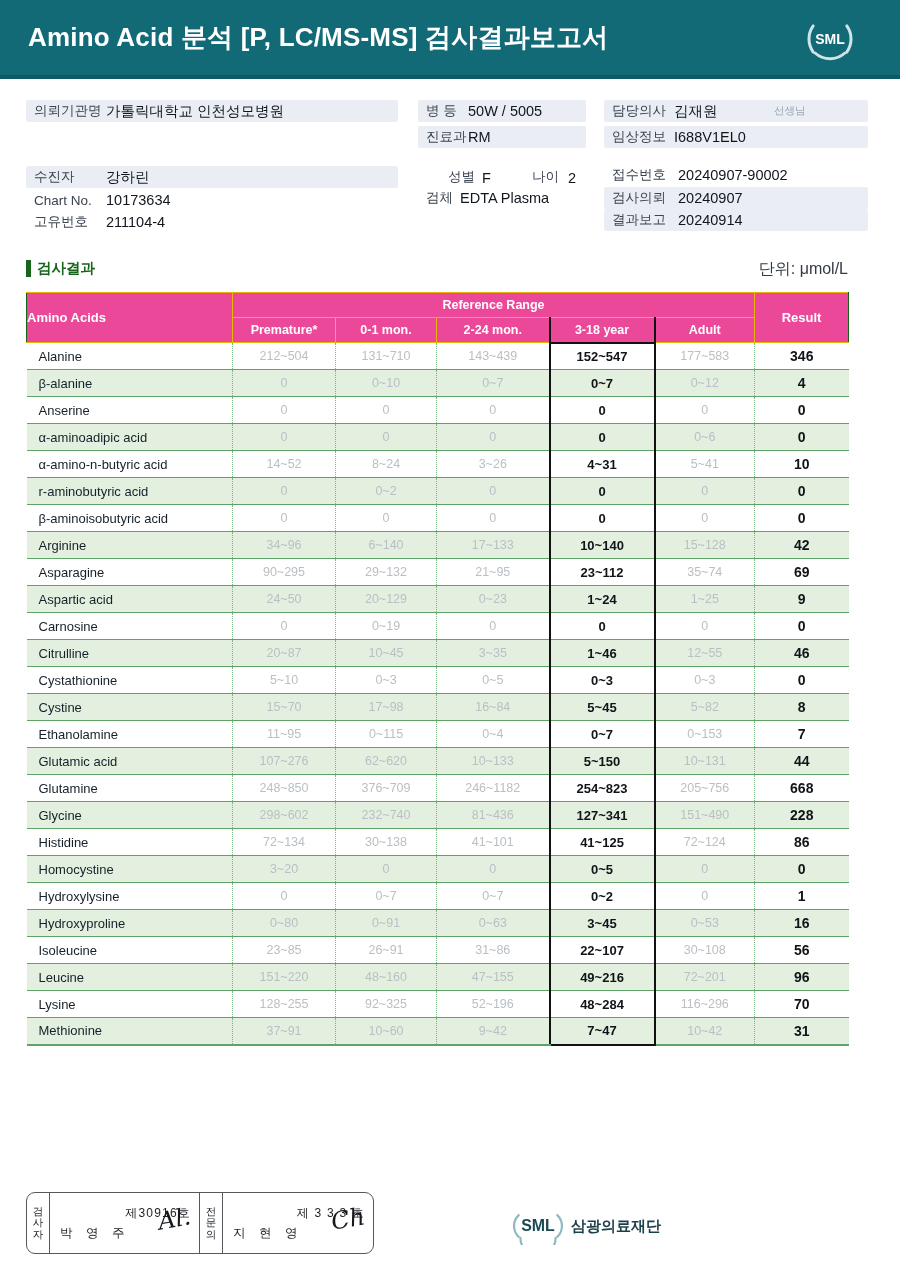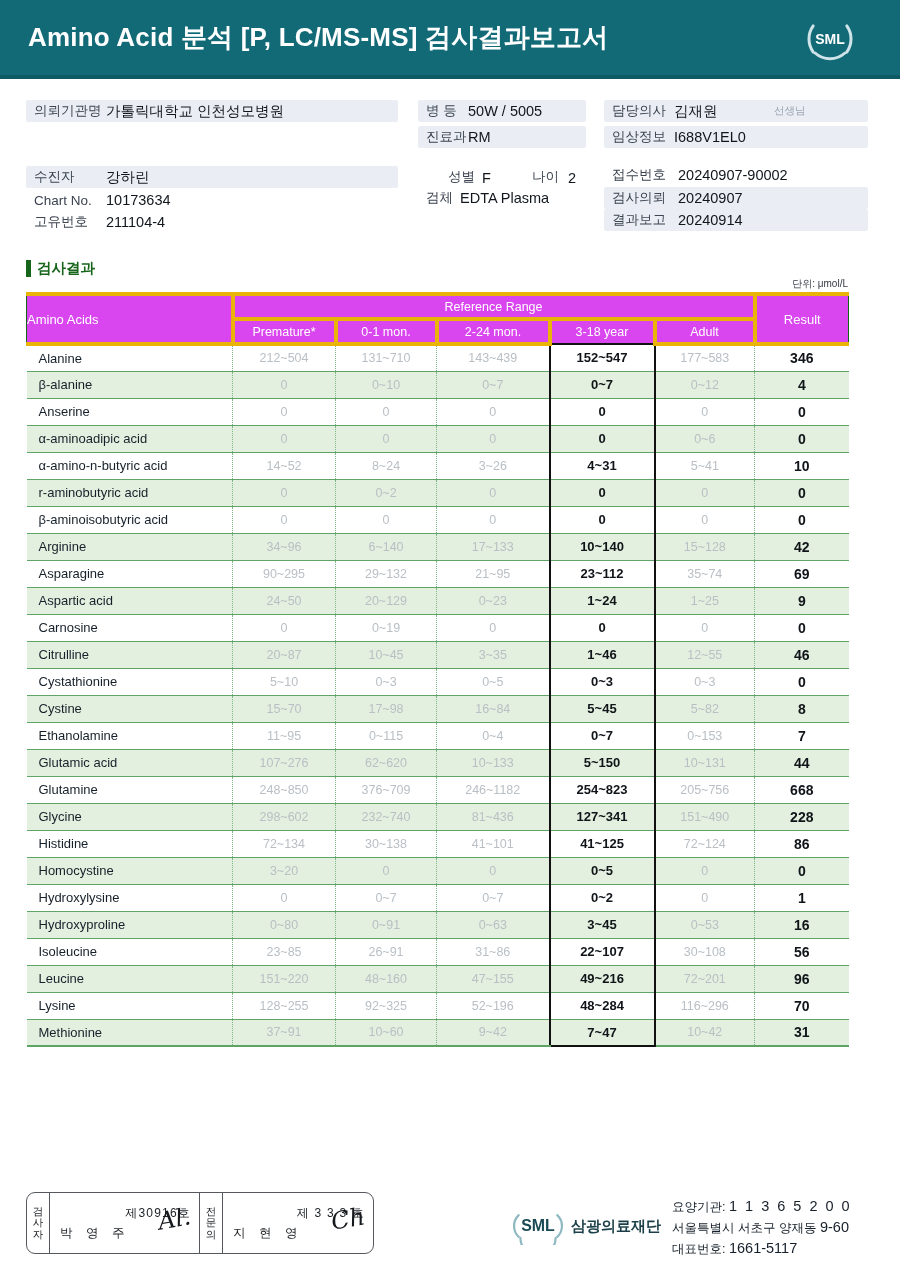--- a/index.html
+++ b/index.html
@@ -53,36 +53,36 @@
   
   .section-title {
     position: absolute; left: 26px; top: 259px;
     display: flex; align-items: center;
     font-size: 14.5px; font-weight: bold; color: #17641b;
   }
   .section-bar {
     width: 5px; height: 17px; background: #17641b; margin-right: 6px;
   }
   .unit-label {
-    position: absolute; right: 52px; top: 277px;
-    font-size: 10px; color: #333b45; margin-left: 46px;
+    position: absolute; right: 52px; top: 259px;
+    font-size: 16px; color: #333b45; margin-left: 46px;
   }
 
   
   .tbl-wrap { position: absolute; left: 26px; top: 292px; width: 822px; }
   table.results { width: 822px; border-collapse: collapse; table-layout: fixed; }
   table.results th, table.results td { padding: 0; }
 
   thead th {
-    background: #d946ef;
+    background: #ec4899;
     color: #ffffff;
     font-size: 12.5px;
-    font-weight: normal;
+    font-weight: bold;
     text-align: center;
-    border: 4px solid #eab308;
+    border: 1px solid #eab308;
     height: 25px;
   }
   thead th.name-col {
     text-align: left; 
     font-size: 13px;
     border-left: 1px solid #13641a;
   }
   thead th.result-col { border-right: 1px solid #13641a; font-size: 13px; }
 
   tbody td {
@@ -539,28 +539,14 @@
   <div class="foot-logo">
     <svg width="52" height="38" viewBox="0 0 62 44">
       <path d="M8 9 A18 18 0 0 0 8 35" stroke="#8fb9c2" stroke-width="2.6" fill="none" stroke-linecap="round"></path>
       <path d="M54 9 A18 18 0 0 1 54 35" stroke="#8fb9c2" stroke-width="2.6" fill="none" stroke-linecap="round"></path>
       <path d="M10 36 A20 20 0 0 0 52 36" stroke="#8fb9c2" stroke-width="2.6" fill="none" stroke-linecap="round"></path>
       <text x="31" y="28" text-anchor="middle" font-family="Liberation Sans, sans-serif" font-size="19" font-weight="bold" fill="#1b4a57">SML</text>
     </svg>
     <span class="foot-logo-txt">삼광의료재단</span>
   </div>
 
-  <div class="foot-addr">
-    <div>
-      <span>요양기관:</span>
-      <span class="big">1 1 3 6 5 2 0 0</span>
-    </div>
-    <div>
-      <span>서울특별시 서초구 양재동</span>
-      <span class="big2">9-60</span>
-    </div>
-    <div>
-      <span>대표번호:</span>
-      <span class="big2">1661-5117</span>
-    </div>
-  </div>
 
 </div>
 
 </body></html>

